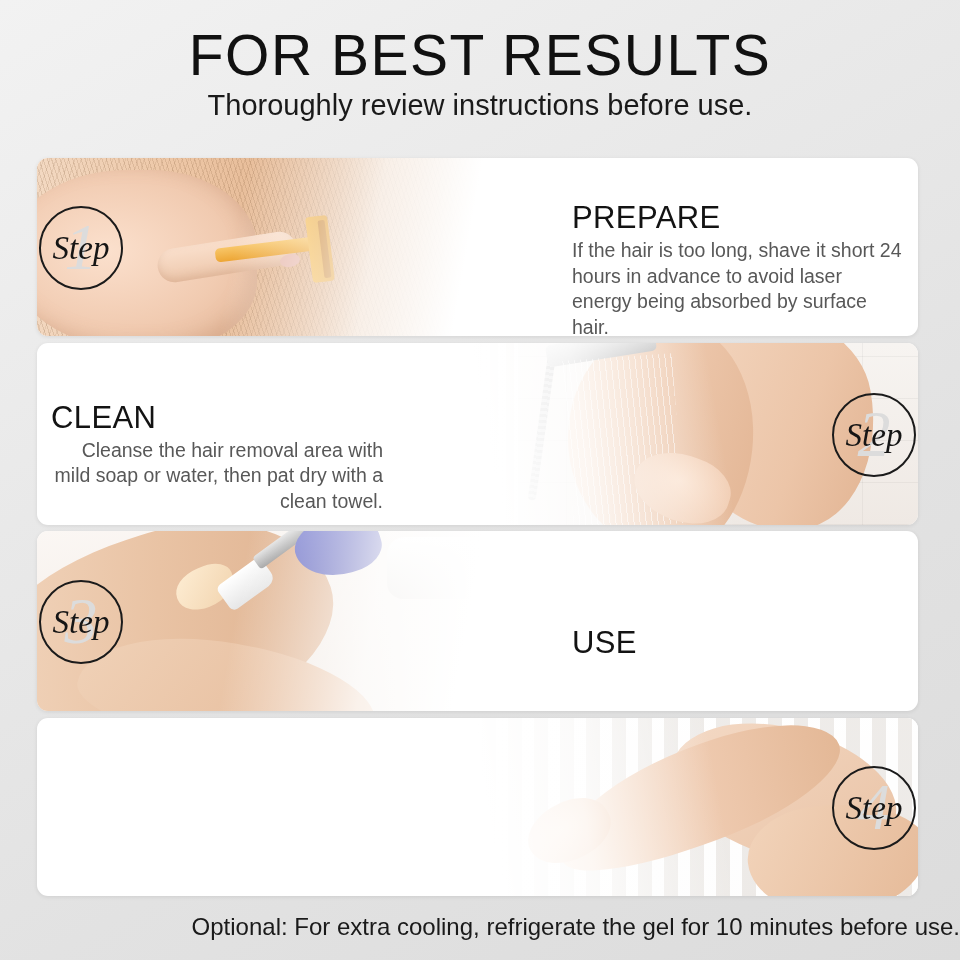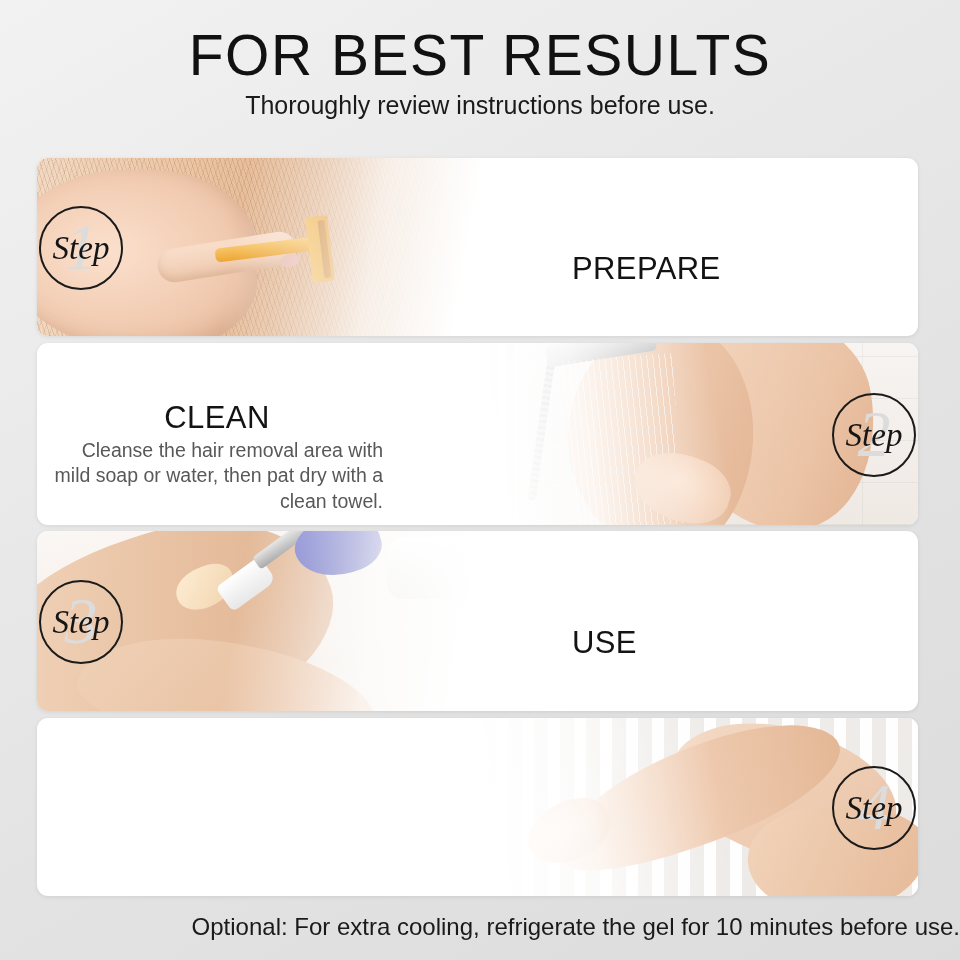--- a/index.html
+++ b/index.html
@@ -32,21 +32,21 @@
   .main-title {
     font-size: 57px;
     letter-spacing: 1.5px;
     color: #111111;
     font-weight: 400;
     line-height: 62px;
     margin: 0;
     font-family: "Liberation Sans", sans-serif;
   }
   .sub-title {
-    font-size: 25px;
+    font-size: 29px;
     color: #1a1a1a;
     font-weight: 400;
     line-height: 34px;
     margin: 2px 0 16px 0;
   }
 
   
   .card {
     position: absolute;
     left: 37px;
@@ -107,21 +107,21 @@
   .text-right {
     right: 0;
     padding: 0 14px 0 94px;
     text-align: left;
     align-items: flex-start;
   }
   .text-left {
     left: 0;
     padding: 0 94px 0 14px;
     text-align: right;
-    align-items: center;
+    align-items: flex-start;
   }
 
   .step-title {
     font-size: 31px;
     color: #131313;
     line-height: 36px;
     letter-spacing: 0.4px;
     margin: 0 0 2px 0;
     font-weight: 400;
   }
@@ -412,20 +412,21 @@
         <div class="razor-handle"></div>
         <div class="razor-head"></div>
         <div class="razor-blade"></div>
       </div>
       <div class="badge badge-left">
         <div class="badge-num">1</div>
         <div class="badge-word">Step</div>
       </div>
       <div class="text-pane text-right">
         <div class="step-title">PREPARE</div>
+        <div class="step-body">If the hair is too long, shave it short 24 hours in advance to avoid laser energy being absorbed by surface hair.</div>
       </div>
     </div>
   </div>
 
   <div class="card card-2">
     <div class="card-inner">
       <div class="photo photo-right ph2">
         <div class="tiles"></div>
         <div class="curtain"></div>
         <div class="thigh"></div>

